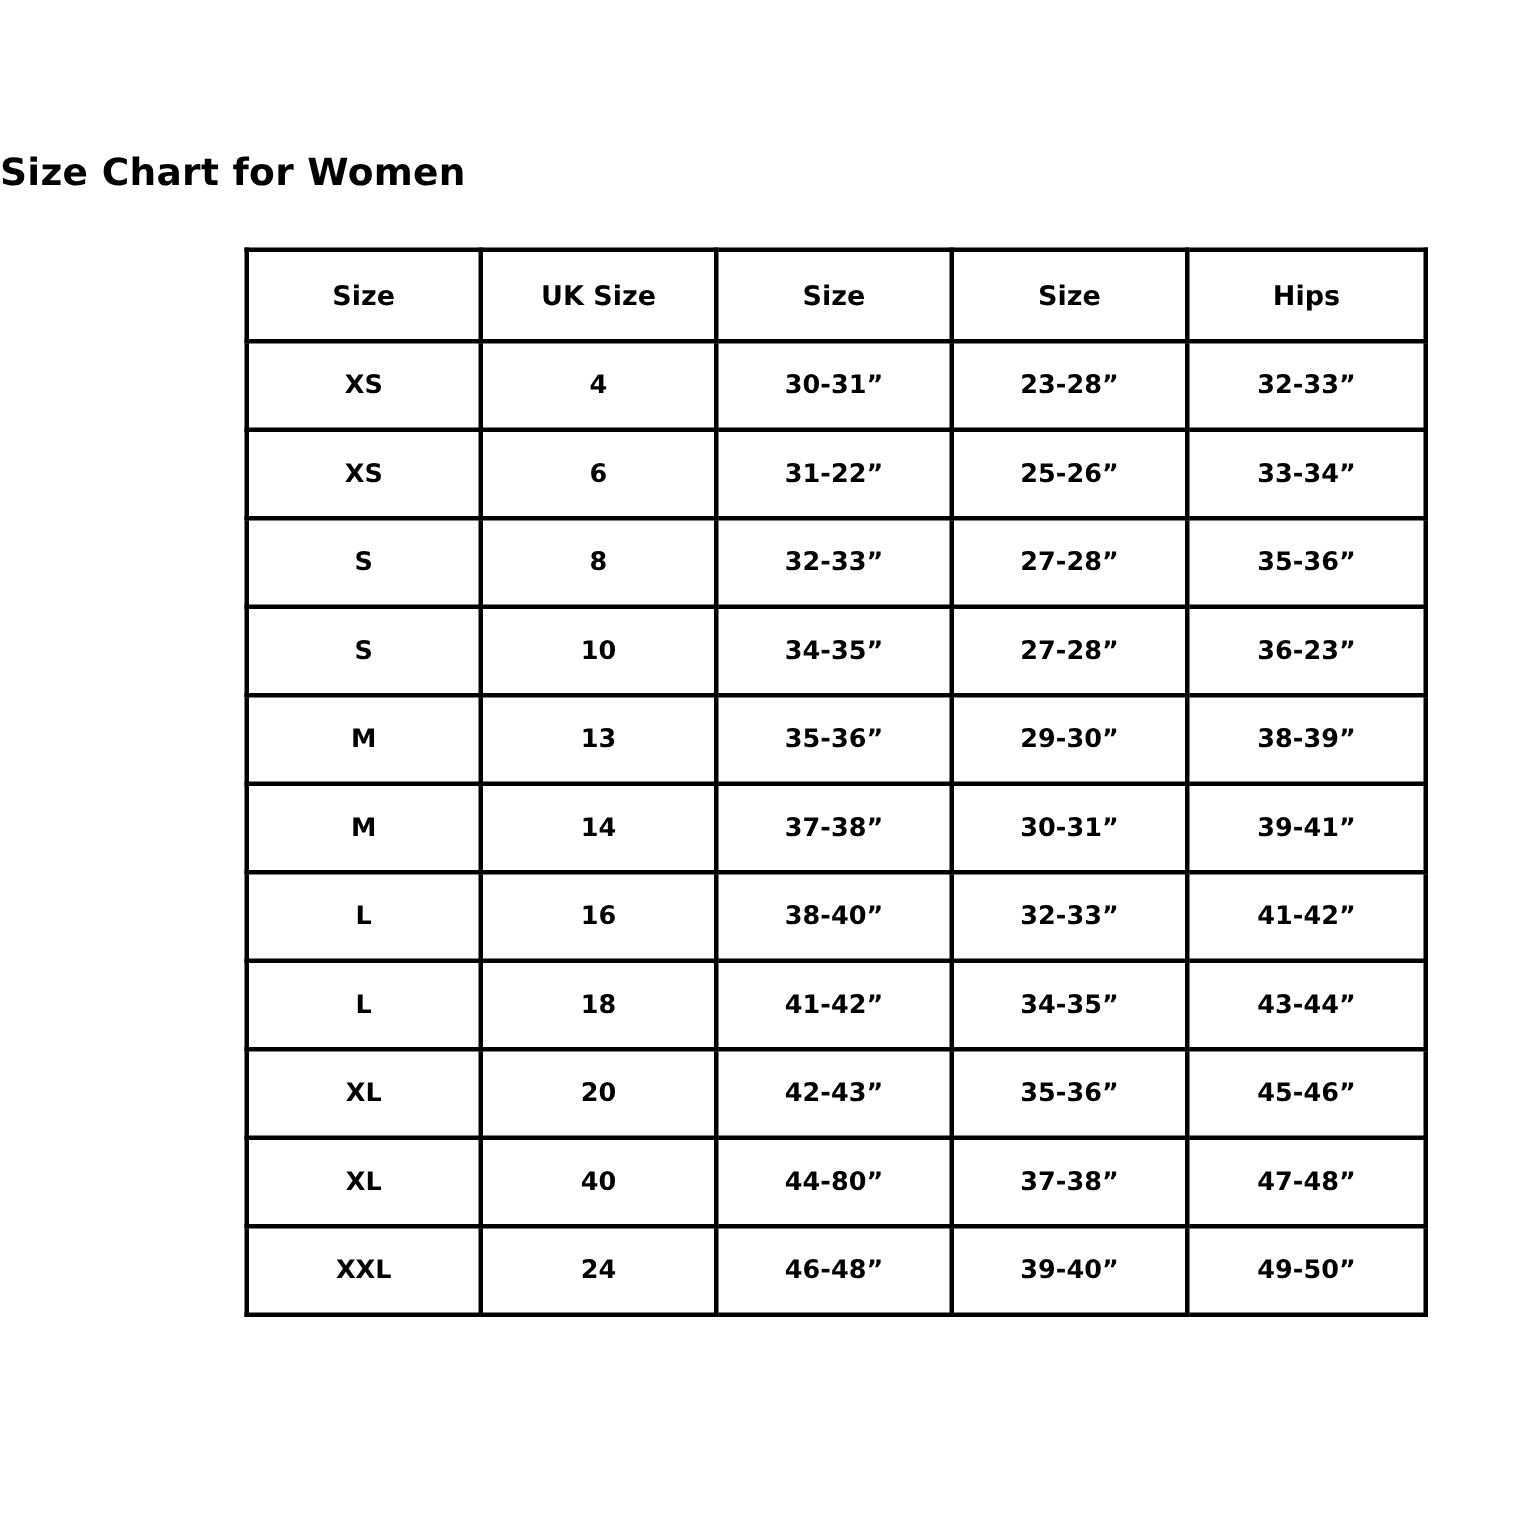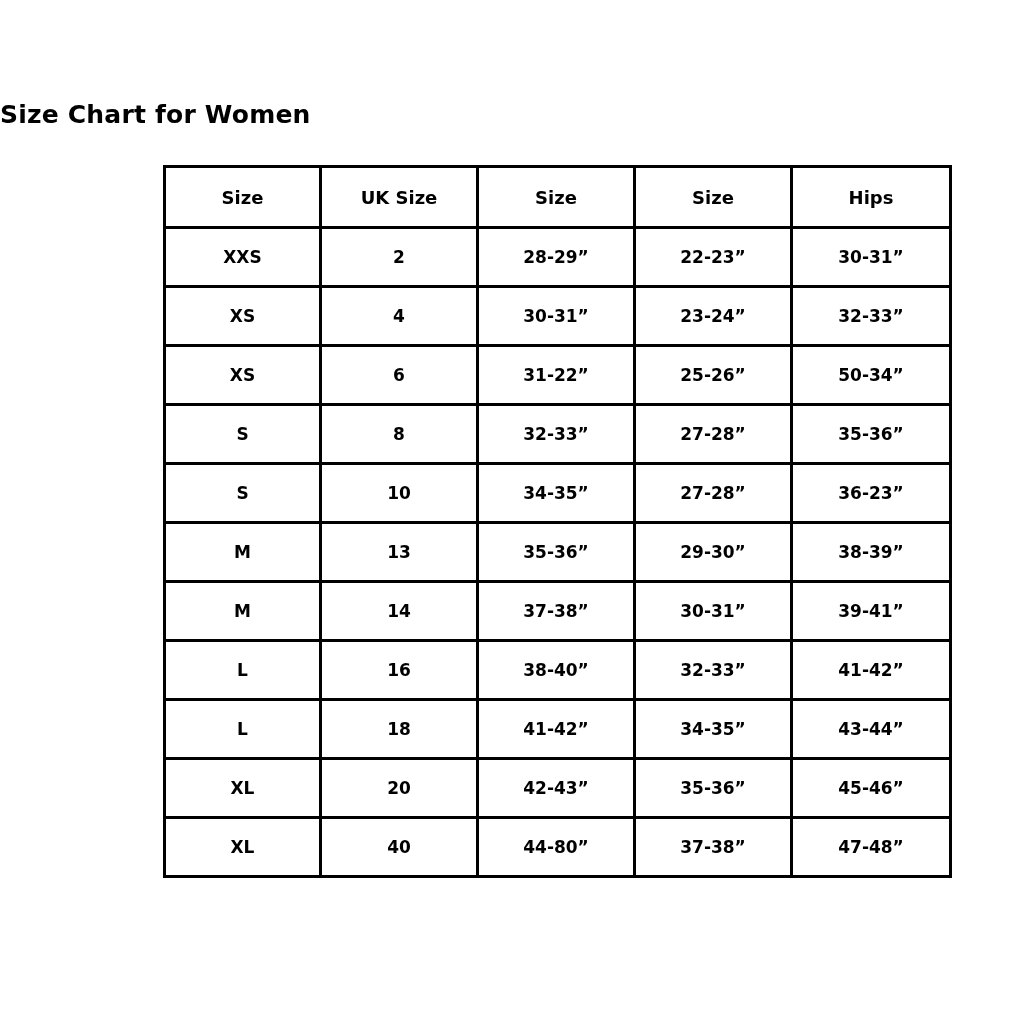--- a/index.html
+++ b/index.html
@@ -81,39 +81,32 @@
         <tr>
           <th>Size</th>
           <th>UK Size</th>
           <th>Size</th>
           <th>Size</th>
           <th>Hips</th>
         </tr>
       </thead>
       <tbody>
         <tr>
-          <td>XXS</td>
-          <td>2</td>
-          <td>28-29”</td>
-          <td>22-23”</td>
-          <td>30-31”</td>
-        </tr>
-        <tr>
           <td>XS</td>
           <td>4</td>
           <td>30-31”</td>
-          <td>23-24”</td>
+          <td>23-28”</td>
           <td>32-33”</td>
         </tr>
         <tr>
           <td>XS</td>
           <td>6</td>
           <td>31-22”</td>
           <td>25-26”</td>
-          <td>50-34”</td>
+          <td>33-34”</td>
         </tr>
         <tr>
           <td>S</td>
           <td>8</td>
           <td>32-33”</td>
           <td>27-28”</td>
           <td>35-36”</td>
         </tr>
         <tr>
           <td>S</td>
@@ -157,17 +150,24 @@
           <td>35-36”</td>
           <td>45-46”</td>
         </tr>
         <tr>
           <td>XL</td>
           <td>40</td>
           <td>44-80”</td>
           <td>37-38”</td>
           <td>47-48”</td>
         </tr>
+        <tr>
+          <td>XXL</td>
+          <td>24</td>
+          <td>46-48”</td>
+          <td>39-40”</td>
+          <td>49-50”</td>
+        </tr>
       </tbody>
     </table>
   </div>
 
 </div>
 
 </body></html>

